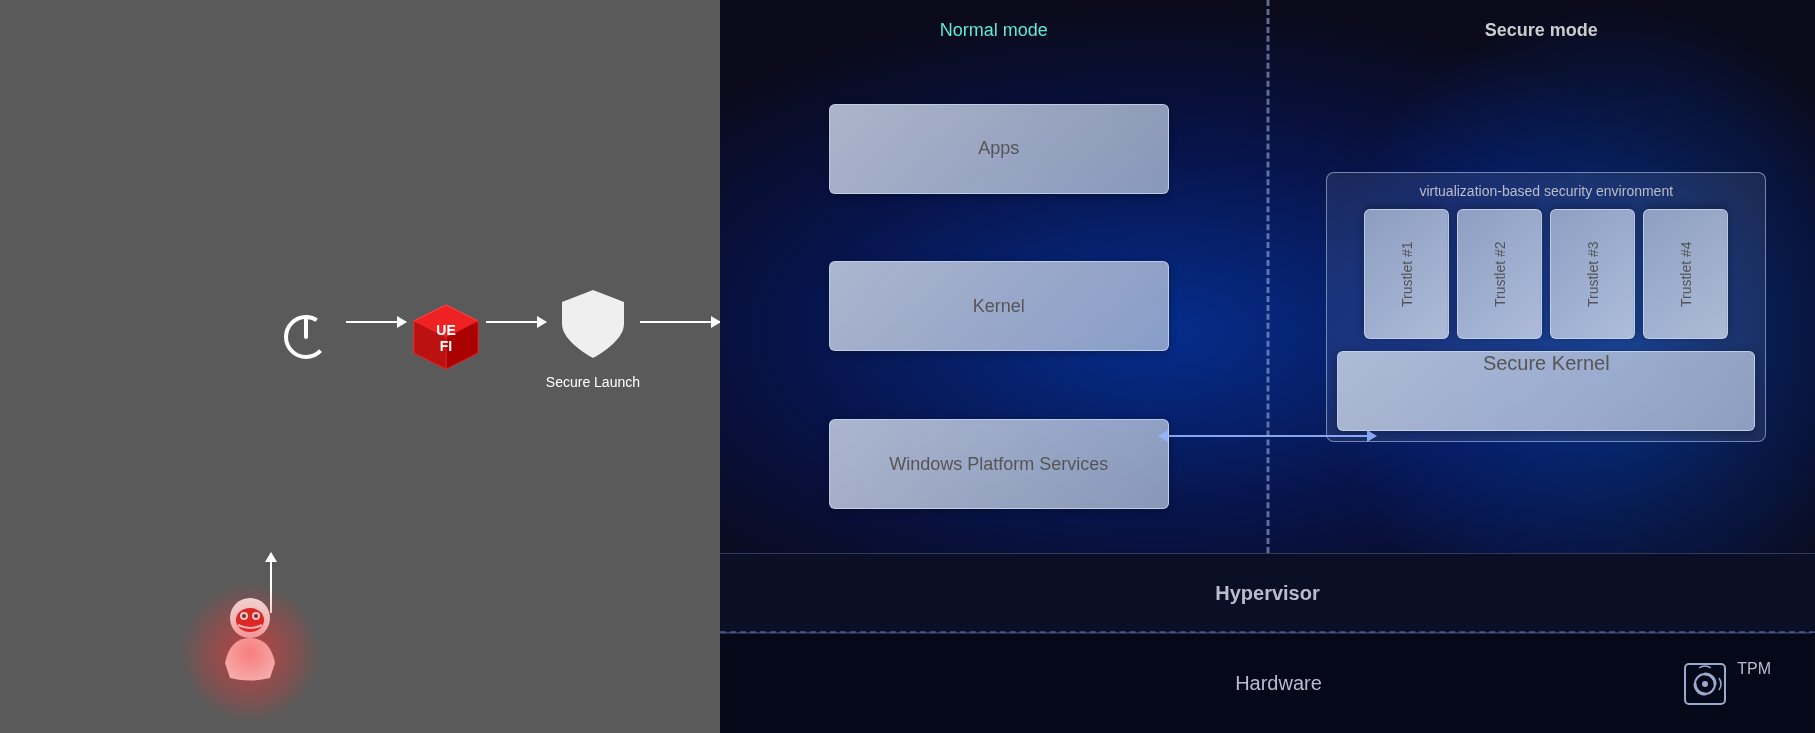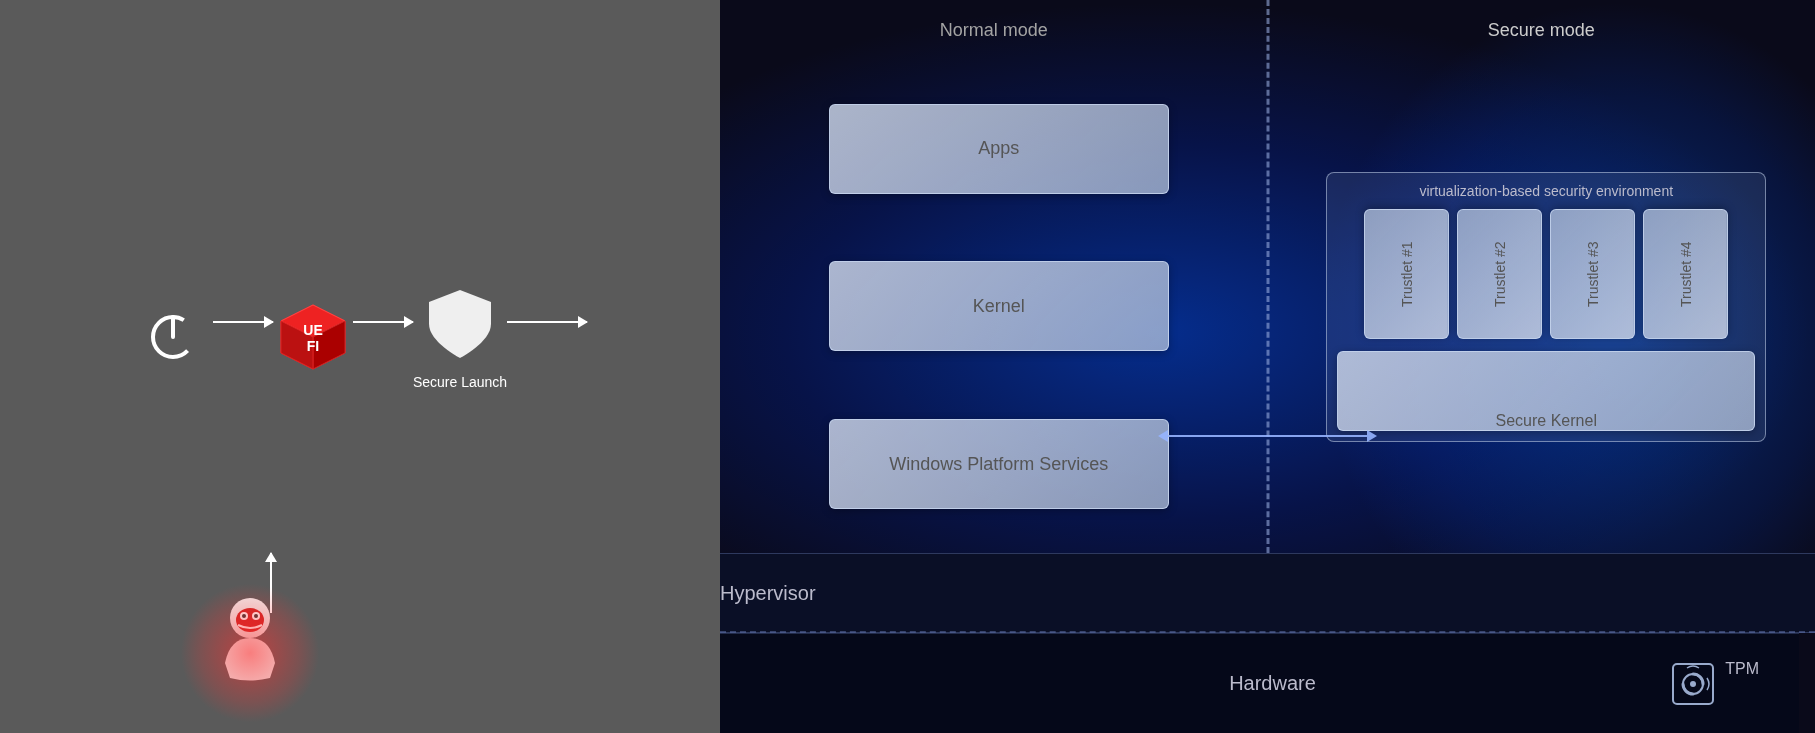--- a/index.html
+++ b/index.html
@@ -12,21 +12,21 @@
     }
 
     
     .left-panel {
       width: 720px;
       height: 733px;
       background: #5a5a5a;
       position: relative;
       display: flex;
       align-items: center;
-      justify-content: center;
+      justify-content: flex-end;
       flex-shrink: 0;
     }
 
     .flow-container {
       display: flex;
       align-items: center;
       gap: 0;
       margin-top: -60px;
     }
 
@@ -173,31 +173,31 @@
       display: flex;
       position: absolute;
       top: 20px;
       left: 0;
       right: 0;
       padding: 0 40px;
     }
     .normal-mode-label {
       flex: 1;
       text-align: center;
-      color: #a3a3a3;
+      color: #5eead4;
       font-size: 18px;
       font-weight: 300;
       padding-right: 80px;
     }
     .secure-mode-label {
       flex: 1;
       text-align: center;
       color: #ccc;
       font-size: 18px;
-      font-weight: 400;
+      font-weight: 700;
     }
 
     
     .dashed-separator {
       position: absolute;
       top: 0;
       bottom: 180px;
       left: 50%;
       transform: translateX(-50%);
       width: 2px;
@@ -293,52 +293,52 @@
       box-shadow: 0 2px 8px rgba(0,0,0,0.3);
     }
 
     .secure-kernel-box {
       width: 100%;
       height: 80px;
       border-radius: 6px;
       background: linear-gradient(135deg, rgba(200,210,230,0.85) 0%, rgba(180,195,220,0.75) 100%);
       border: 1px solid rgba(200,215,240,0.8);
       display: flex;
-      align-items: flex-end;
+      align-items: flex-start;
       justify-content: center;
       color: #555;
-      font-size: 16px;
+      font-size: 20px;
       font-weight: 400;
       box-shadow: 0 2px 8px rgba(0,0,0,0.3);
     }
 
     
     .hypervisor-bar {
       position: absolute;
       bottom: 100px;
       left: 0;
       right: 0;
       height: 80px;
       background: rgba(10,15,40,0.9);
       border-top: 1px solid rgba(100,120,180,0.4);
       border-bottom: 1px solid rgba(100,120,180,0.4);
       display: flex;
       align-items: center;
-      justify-content: flex-start;
+      justify-content: center;
       color: #bbc;
       font-size: 20px;
-      font-weight: 400;
+      font-weight: 700;
     }
 
     
     .hardware-bar {
       position: absolute;
       bottom: 0;
       left: 0;
-      right: 16px;
+      right: 4px;
       height: 100px;
       background: rgba(5,8,25,0.95);
       border-top: 1px solid rgba(80,100,150,0.4);
       display: flex;
       align-items: center;
       justify-content: center;
       color: #bbc;
       font-size: 20px;
       font-weight: 300;
       padding-left: 26px;

